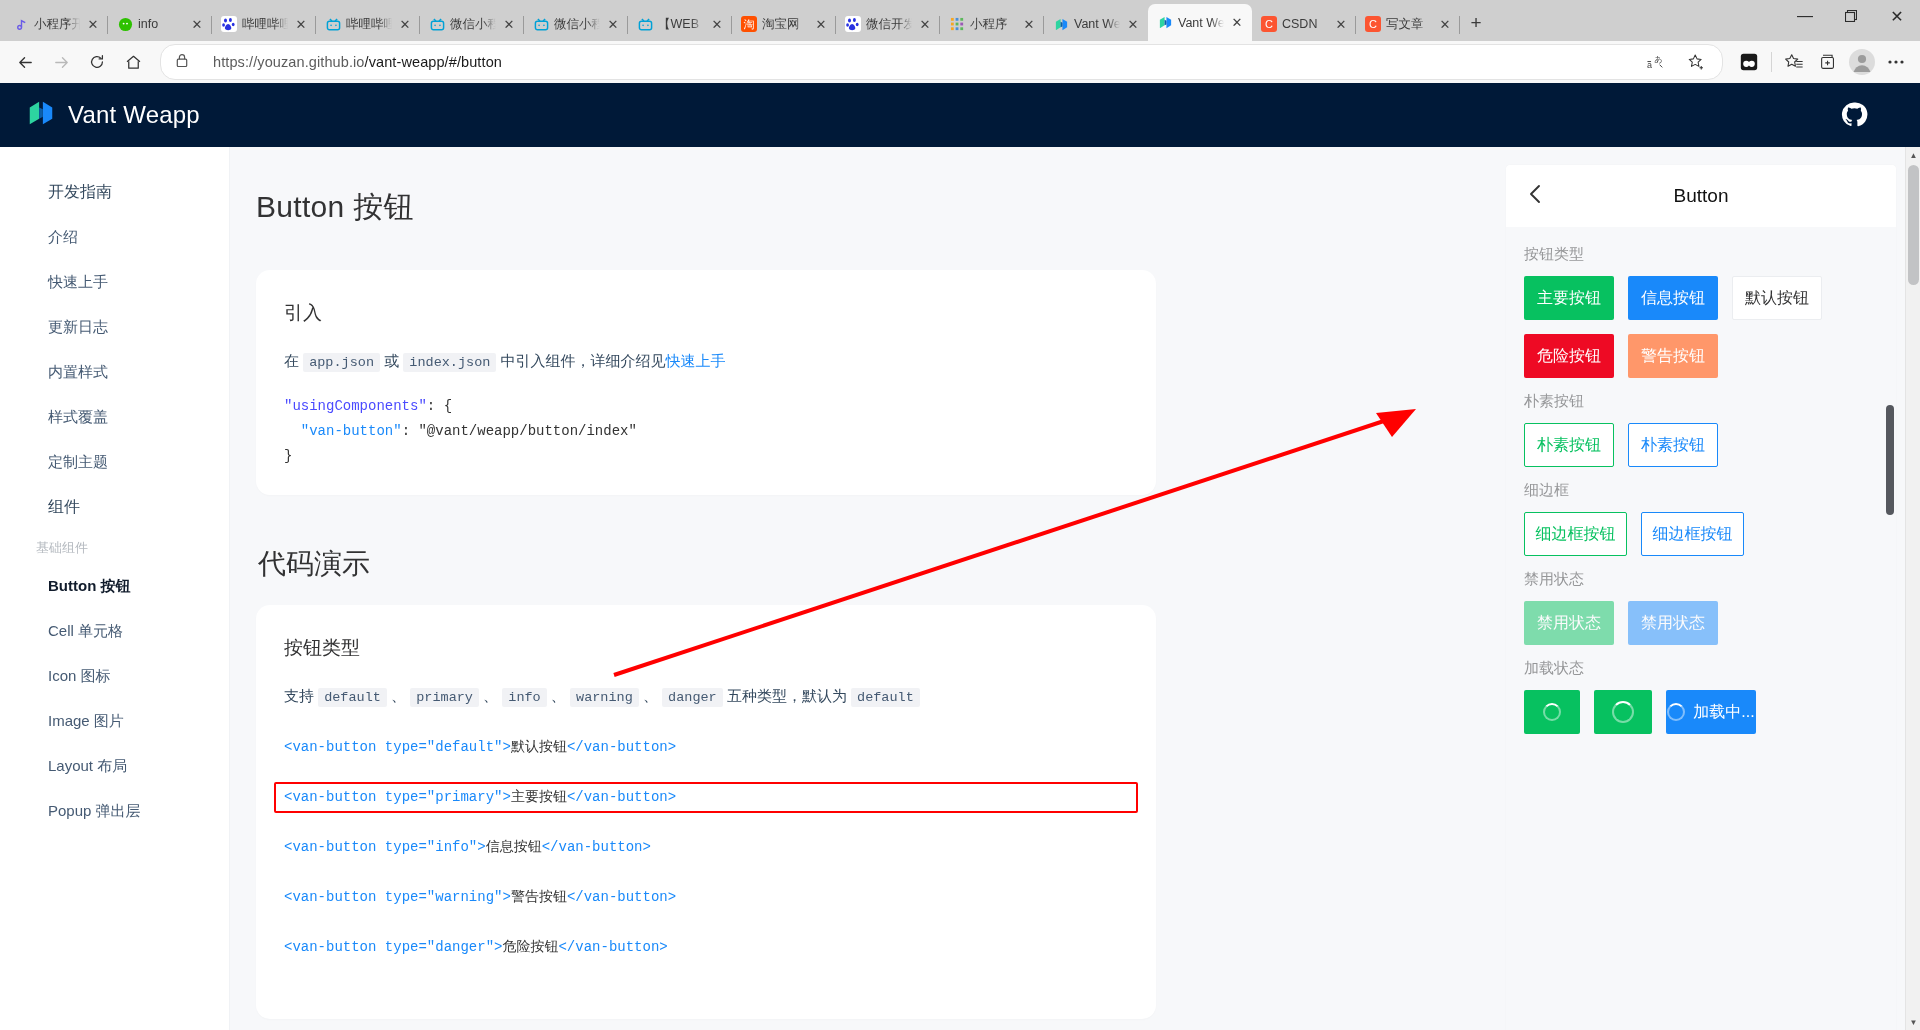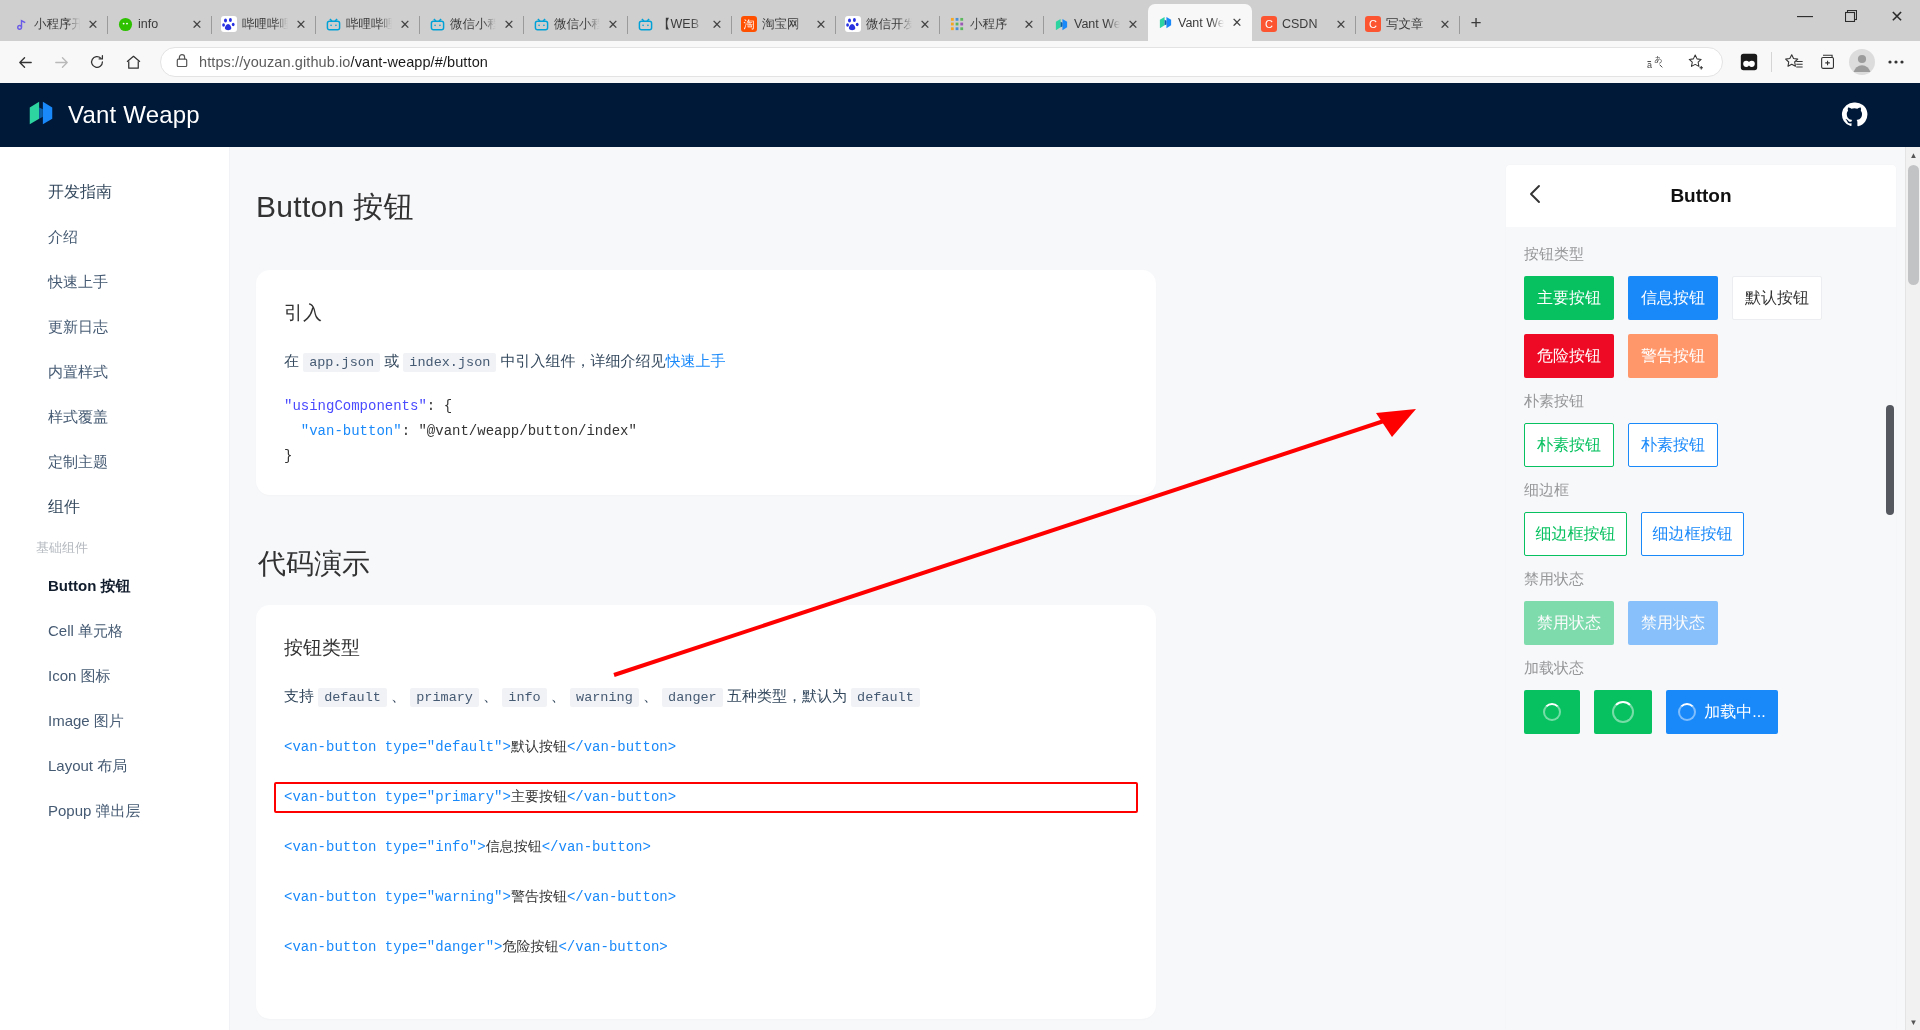--- a/index.html
+++ b/index.html
@@ -60,23 +60,23 @@
   .navbar {
     height: 42px; background: #f8f8f8; display: flex; align-items: center;
     padding: 0 8px; gap: 2px; flex: 0 0 42px;
   }
   .navbtn {
     width: 34px; height: 34px; display: flex; align-items: center;
     justify-content: center; border-radius: 4px; color: #333;
   }
   .navbtn.dim { color: #b9b9b9; }
   .omnibox {
-    flex: 1; height: 30px; background: #fff; border-radius: 15px;
+    flex: 1; height: 36px; background: #fff; border-radius: 15px;
     display: flex; align-items: center; padding: 0 10px 0 14px;
-    margin: 0 8px; gap: 10px; border: 1px solid #e3e3e3;
+    margin: 0 8px; gap: 24px; border: 1px solid #e3e3e3;
   }
   .url { font-size: 14.5px; color: #5c5c5c; letter-spacing: .1px; }
   .url b { color: #1a1a1a; font-weight: 400; }
   .omni-right { margin-left: auto; display: flex; align-items: center; gap: 8px; }
   .tb { width: 32px; height: 32px; display: flex; align-items: center; justify-content: center; color: #333; }
   .navdiv { width: 1px; height: 20px; background: #d5d5d5; margin: 0 4px; }
 
   
   .viewport {
     flex: 1; position: relative; background: #fff; overflow: hidden;
@@ -156,21 +156,21 @@
     box-shadow: 0 0 1px rgba(0,0,0,.08);
   }
   .pv-head {
     height: 62px; background: #fff; display: flex; align-items: center;
     justify-content: center; position: relative;
   }
   .pv-back {
     position: absolute; left: 22px; top: 50%; transform: translateY(-50%);
     font-size: 22px; color: #333; line-height: 1;
   }
-  .pv-title { font-size: 19px; color: #111; font-weight: bold; }
+  .pv-title { font-size: 19px; color: #111; font-weight: normal; }
   .pv-body { padding: 16px 18px 0 18px; }
   .pv-label { font-size: 15px; color: #969799; margin: 14px 0 12px 0; }
   .pv-label:first-child { margin-top: 2px; }
   .btn-row { display: flex; gap: 14px; margin-bottom: 14px; flex-wrap: wrap; }
   .vbtn {
     width: 90px; height: 44px; border-radius: 2px; font-size: 16px;
     display: flex; align-items: center; justify-content: center;
     border: 1px solid transparent; line-height: 1;
   }
   .vbtn.primary { background: #07c160; color: #fff; }
@@ -179,21 +179,21 @@
   .vbtn.danger  { background: #ee0a24; color: #fff; }
   .vbtn.warning { background: #ff976a; color: #fff; }
   .vbtn.plain-primary { background: #fff; color: #07c160; border-color: #07c160; }
   .vbtn.plain-info    { background: #fff; color: #1989fa; border-color: #1989fa; }
   .vbtn.hair-primary  { background: #fff; color: #07c160; border: .5px solid #07c160; width: 103px; }
   .vbtn.hair-info     { background: #fff; color: #1989fa; border: .5px solid #1989fa; width: 103px; }
   .vbtn.dis-primary   { background: #07c160; color: #fff; opacity: .5; }
   .vbtn.dis-info      { background: #1989fa; color: #fff; opacity: .5; }
   .vbtn.loading-sm    { width: 56px; background: #07c160; }
   .vbtn.loading-md    { width: 58px; background: #07c160; }
-  .vbtn.loading-txt   { width: 112px; background: #1989fa; color: #fff; gap: 8px; }
+  .vbtn.loading-txt   { width: 90px; background: #1989fa; color: #fff; gap: 8px; }
   .spinner {
     width: 18px; height: 18px; border-radius: 50%;
     border: 2px solid rgba(255,255,255,.45); border-top-color: #fff;
   }
   .spinner.big { width: 22px; height: 22px; }
 
   
   .annot { position: absolute; inset: 0; pointer-events: none; z-index: 40; }
 
   

